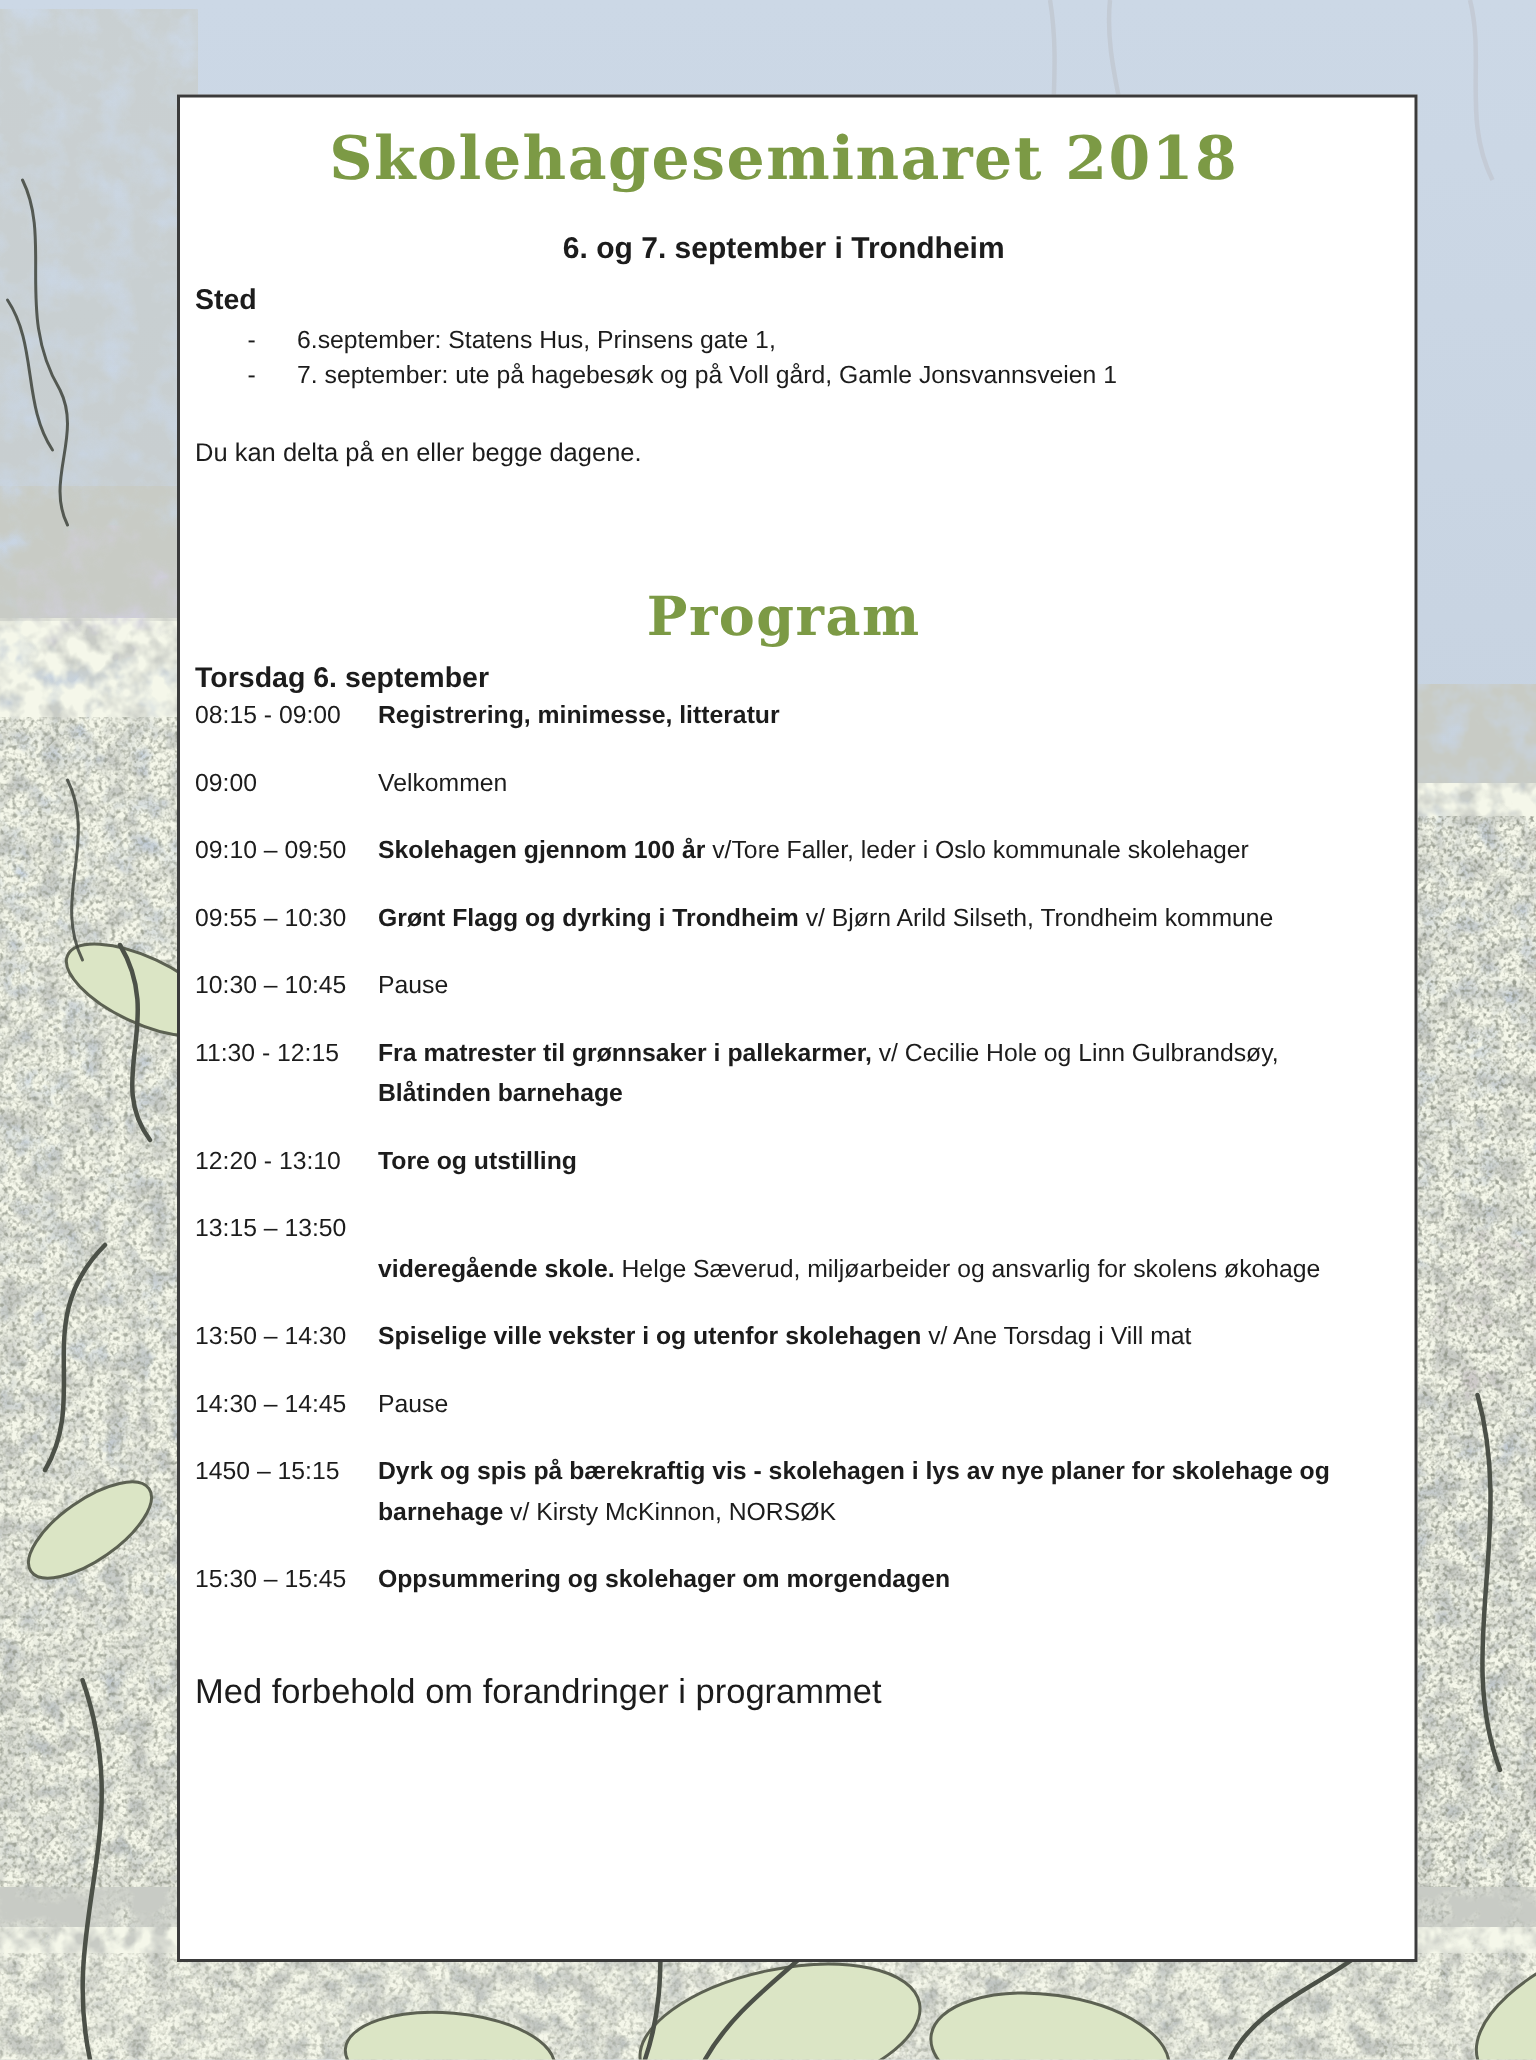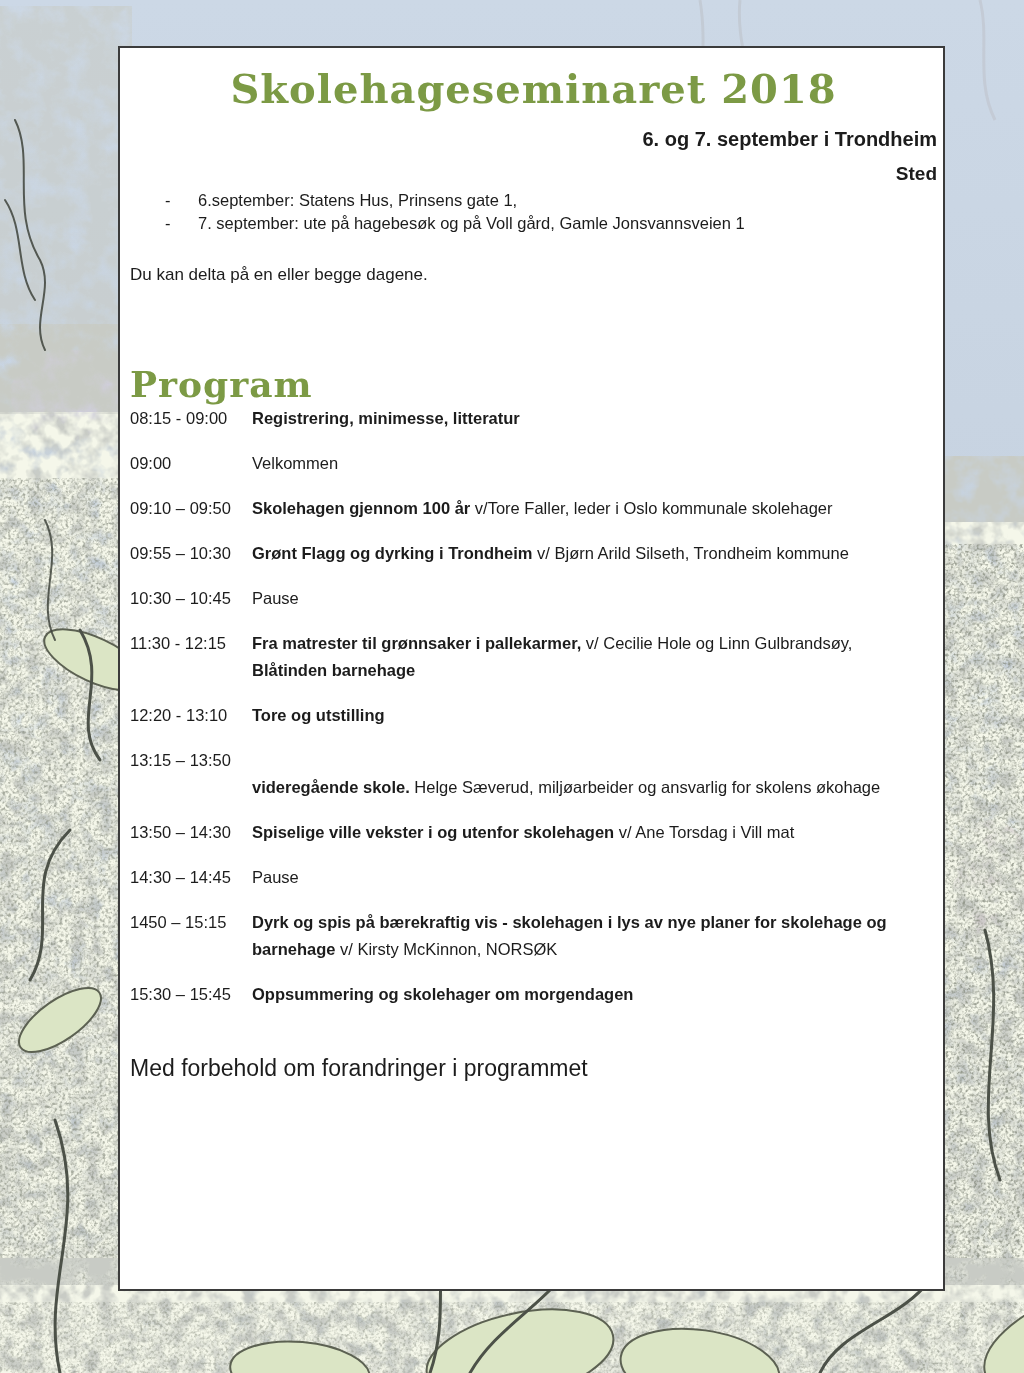--- a/index.html
+++ b/index.html
@@ -4,39 +4,39 @@
 <style>
   html,body{margin:0;padding:0;}
   body{
     width:1024px;height:1373px;position:relative;overflow:hidden;
     background:#c7d3e2;
     font-family:"Liberation Sans",sans-serif;
     color:#1c1c1c;
   }
   .bg{position:absolute;left:0;top:0;z-index:0;}
   .doc{
-    position:absolute;left:118px;top:46px;width:827px;height:1245px;
+    position:absolute;left:118px;top:63px;width:827px;height:1245px;
     box-sizing:border-box;background:#ffffff;border:2px solid #3b3b3b;
-    padding:10px 6px 0 10px;z-index:1;
+    padding:10px 28px 0 10px;z-index:1;
   }
   .title{
     font-family:"DejaVu Serif",serif;font-weight:bold;font-size:40px;line-height:1.15;
     color:#7c9a45;text-align:center;margin:8px 0 0;letter-spacing:1px;
   }
   .subtitle{
-    text-align:right;font-weight:bold;font-size:20px;line-height:23px;margin-top:16px;
+    text-align:center;font-weight:bold;font-size:20px;line-height:23px;margin-top:26px;
   }
-  .sted-heading{font-weight:bold;font-size:19px;line-height:22px;margin-top:12px;text-align:right;}
+  .sted-heading{font-weight:bold;font-size:19px;line-height:22px;margin-top:12px;}
   .sted-list{list-style:none;margin:4px 0 0;padding:0;}
   .sted-list li{position:relative;padding-left:68px;font-size:16.5px;line-height:23px;}
   .sted-list .dash{position:absolute;left:35px;top:0;}
   .intro{margin-top:30px;font-size:17px;line-height:20px;}
   .program-heading{
     font-family:"DejaVu Serif",serif;font-weight:bold;font-size:36px;line-height:42px;
-    color:#7c9a45;text-align:left;margin-top:78px;letter-spacing:1px;
+    color:#7c9a45;text-align:center;margin-top:78px;letter-spacing:1px;
   }
   .day-heading{font-weight:bold;font-size:19px;line-height:22px;margin-top:10px;}
   .rows{}
   .srow{display:grid;grid-template-columns:122px 1fr;margin-bottom:18px;
         font-size:16.5px;line-height:27px;}
   .sdesc{padding-right:4px;}
   .sdesc .bold{font-weight:bold;}
   .footer{margin-top:50px;font-size:23px;line-height:20px;}
 </style>
 </head>
@@ -126,20 +126,21 @@
     </li>
     <li>
       <span class="dash">-</span>
       <span>7. september: ute på hagebesøk og på Voll gård, Gamle Jonsvannsveien 1</span>
     </li>
   </ul>
 
   <div class="intro">Du kan delta på en eller begge dagene.</div>
 
   <div class="program-heading">Program</div>
+  <div class="day-heading">Torsdag 6. september</div>
 
   <div class="rows">
       <div class="srow">
         <span class="stime">08:15 - 09:00</span>
         <div class="sdesc"><span class="seg bold">Registrering, minimesse, litteratur</span></div>
       </div>
       <div class="srow">
         <span class="stime">09:00</span>
         <div class="sdesc"><span class="seg">Velkommen</span></div>
       </div>

